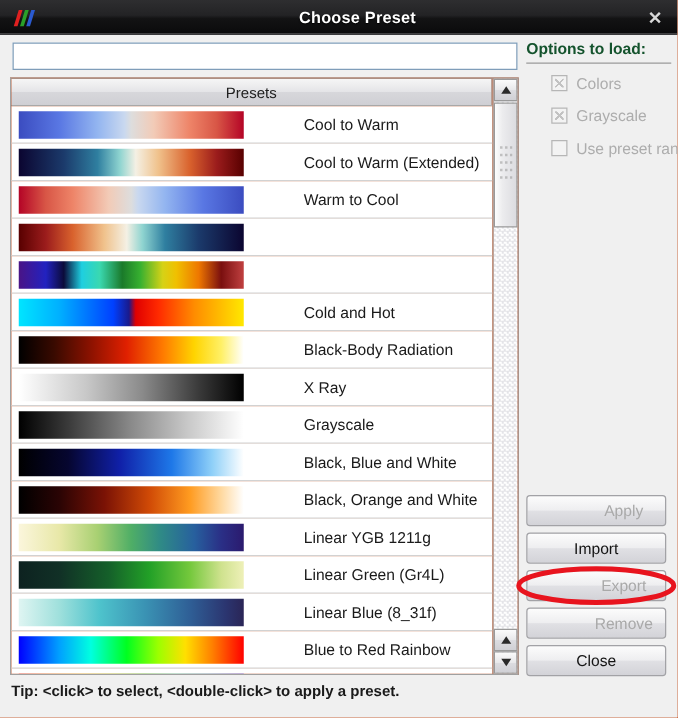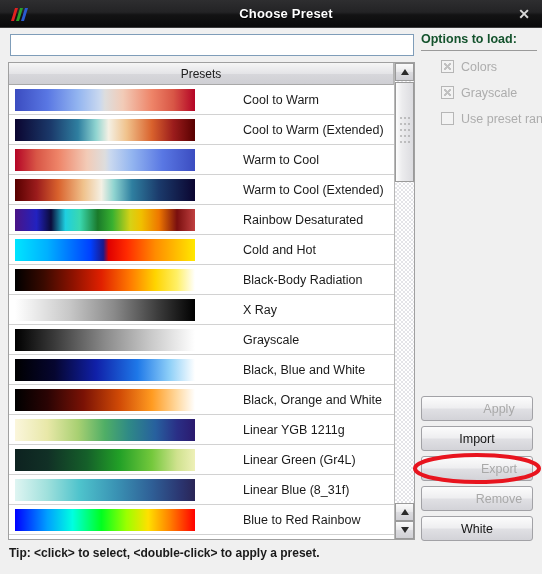--- a/index.html
+++ b/index.html
@@ -286,25 +286,23 @@
           <div class="preset-row">
             <div class="swatch" style="background: linear-gradient(to right, rgb(11, 5, 48) 0%, rgb(27, 58, 107) 20%, rgb(47, 127, 160) 35%, rgb(143, 212, 208) 45%, rgb(244, 240, 228) 52%, rgb(240, 194, 140) 62%, rgb(217, 98, 45) 76%, rgb(155, 28, 28) 88%, rgb(88, 0, 0) 100%);"></div>
             <span class="preset-label">Cool to Warm (Extended)</span>
           </div>
           <div class="preset-row">
             <div class="swatch" style="background: linear-gradient(to right, rgb(180, 4, 38) 0%, rgb(216, 86, 70) 12%, rgb(238, 132, 104) 24%, rgb(242, 203, 183) 40%, rgb(221, 221, 221) 50%, rgb(201, 216, 239) 53%, rgb(147, 181, 240) 65%, rgb(89, 119, 227) 82%, rgb(59, 76, 192) 100%);"></div>
             <span class="preset-label">Warm to Cool</span>
           </div>
           <div class="preset-row">
             <div class="swatch" style="background: linear-gradient(to right, rgb(88, 0, 0) 0%, rgb(155, 28, 28) 12%, rgb(217, 98, 45) 24%, rgb(240, 194, 140) 38%, rgb(244, 240, 228) 48%, rgb(143, 212, 208) 55%, rgb(47, 127, 160) 65%, rgb(27, 58, 107) 80%, rgb(11, 5, 48) 100%);"></div>
-            <span class="preset-label">Warm to Cool (Extended)</span>
           </div>
           <div class="preset-row">
             <div class="swatch" style="background: linear-gradient(to right, rgb(74, 20, 134) 0%, rgb(34, 34, 192) 12%, rgb(11, 11, 58) 20%, rgb(30, 207, 224) 28%, rgb(58, 216, 176) 36%, rgb(26, 122, 42) 46%, rgb(55, 176, 48) 54%, rgb(214, 210, 22) 64%, rgb(240, 192, 0) 70%, rgb(238, 119, 0) 80%, rgb(122, 15, 15) 90%, rgb(192, 64, 64) 100%);"></div>
-            <span class="preset-label">Rainbow Desaturated</span>
           </div>
           <div class="preset-row">
             <div class="swatch" style="background: linear-gradient(to right, rgb(0, 229, 255) 0%, rgb(0, 176, 255) 18%, rgb(0, 64, 255) 42%, rgb(26, 26, 140) 49%, rgb(224, 0, 0) 52%, rgb(255, 42, 0) 62%, rgb(255, 140, 0) 78%, rgb(255, 232, 0) 100%);"></div>
             <span class="preset-label">Cold and Hot</span>
           </div>
           <div class="preset-row">
             <div class="swatch" style="background: linear-gradient(to right, rgb(0, 0, 0) 0%, rgb(58, 10, 0) 16%, rgb(140, 18, 0) 32%, rgb(224, 32, 0) 48%, rgb(255, 122, 0) 64%, rgb(255, 212, 0) 78%, rgb(255, 240, 102) 90%, rgb(255, 255, 255) 100%);"></div>
             <span class="preset-label">Black-Body Radiation</span>
           </div>
           <div class="preset-row">
@@ -401,20 +399,20 @@
           <span class="cbox-label">Use preset range</span>
         </div>
       </div>
   </div>
 
   <div class="action-buttons" id="buttons-container">
       <div class="btn disabled">Apply</div>
       <div class="btn">Import</div>
       <div class="btn disabled">Export</div>
       <div class="btn disabled">Remove</div>
-      <div class="btn">White</div>
+      <div class="btn">Close</div>
     </div>
 
   <svg class="annotation-ellipse" viewBox="0 0 132 33">
     <ellipse cx="66" cy="16.5" rx="62" ry="13.5" fill="none" stroke="#e8141e" stroke-width="4"></ellipse>
   </svg>
 
 </div>
 
 </body></html>

